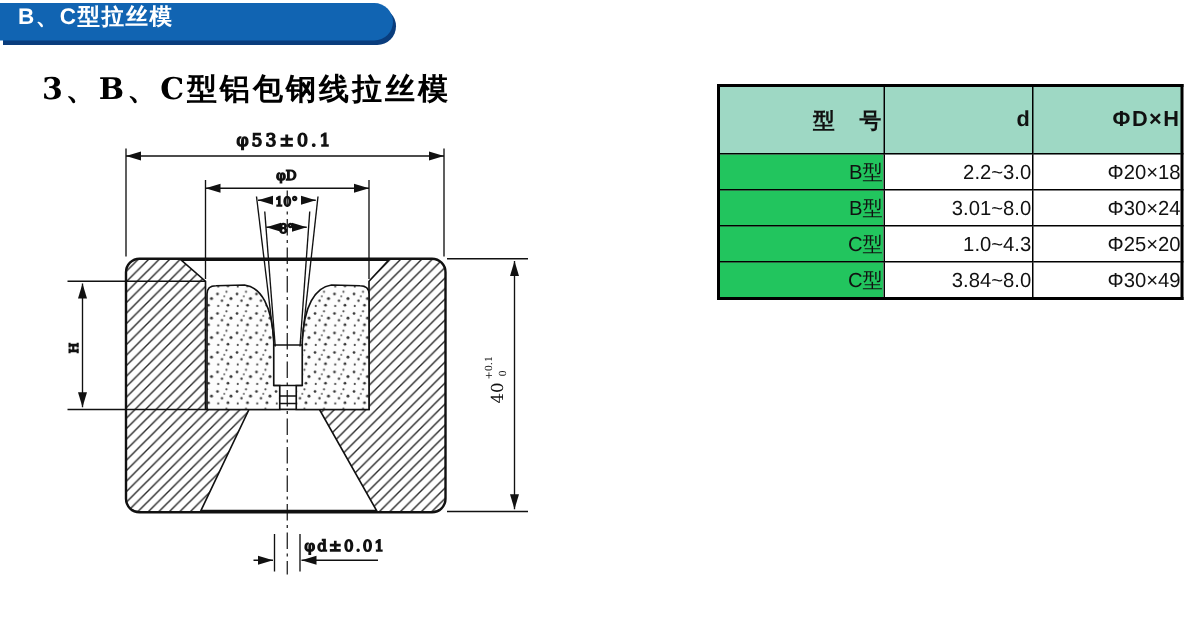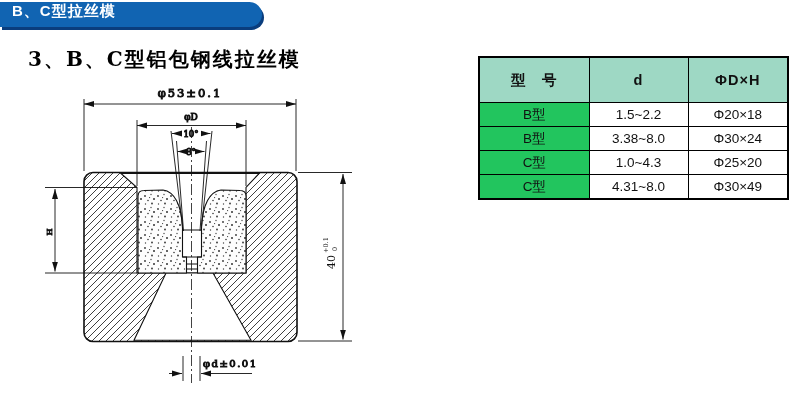--- a/index.html
+++ b/index.html
@@ -29,21 +29,21 @@
   }
   
   .spec-table{
     position:absolute;left:478px;top:56px;width:309px;
     border-collapse:collapse;table-layout:fixed;
   }
   .spec-table col.c1{width:110px}
   .spec-table col.c2{width:99px}
   .spec-table col.c3{width:100px}
   .spec-table th,.spec-table td{
-    border:1.5px solid #000;text-align:center;vertical-align:middle;
+    border:1.5px solid #000;text-align:right;vertical-align:middle;
     color:#111;padding:0;
   }
   .spec-table{border:2px solid #000;}
   .spec-table th{
     height:44px;background:#9ed8c4;font-size:14.5px;font-weight:bold;
     letter-spacing:1px;
   }
   .spec-table td{height:23px;font-size:13.5px;background:#ffffff;}
   .spec-table td.model{background:#22c55e;}
   
@@ -72,36 +72,36 @@
   <thead>
     <tr>
       <th>型　号</th>
       <th>d</th>
       <th>ΦD×H</th>
     </tr>
   </thead>
   <tbody>
     <tr>
       <td class="model">B型</td>
-      <td>1.5~2.2</td>
+      <td>2.2~3.0</td>
       <td>Φ20×18</td>
     </tr>
     <tr>
       <td class="model">B型</td>
-      <td>3.38~8.0</td>
+      <td>3.01~8.0</td>
       <td>Φ30×24</td>
     </tr>
     <tr>
       <td class="model">C型</td>
       <td>1.0~4.3</td>
       <td>Φ25×20</td>
     </tr>
     <tr>
       <td class="model">C型</td>
-      <td>4.31~8.0</td>
+      <td>3.84~8.0</td>
       <td>Φ30×49</td>
     </tr>
   </tbody>
 </table>
 
 <div class="drawing-wrap">
 <svg width="370" height="315" viewBox="30 95 370 315" xmlns="http://www.w3.org/2000/svg">
   <defs>
     <pattern id="hatch" patternUnits="userSpaceOnUse" width="7" height="7">
       <rect width="7" height="7" fill="#ffffff"></rect>

